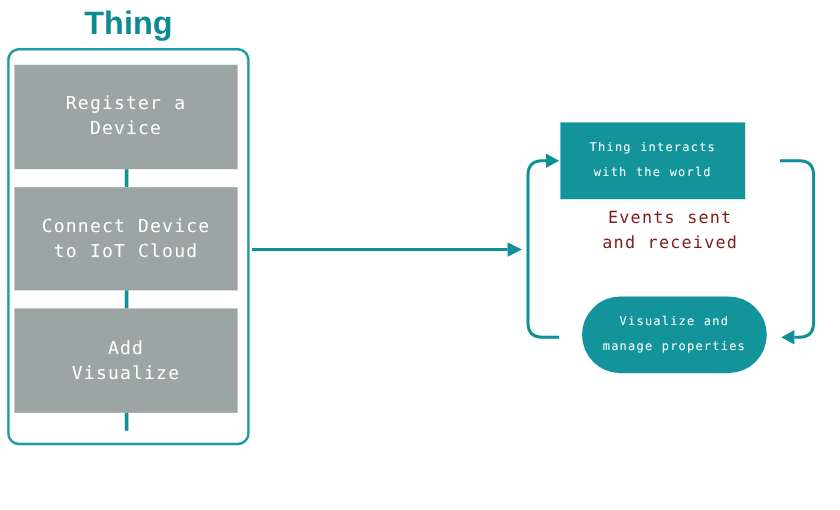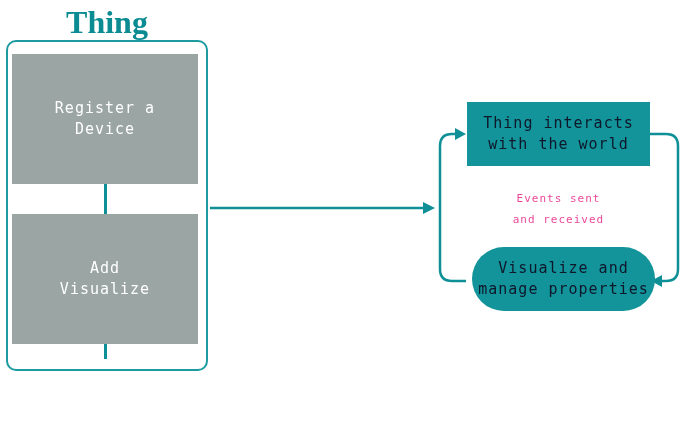--- a/index.html
+++ b/index.html
@@ -10,23 +10,23 @@
     background: #ffffff;
     overflow: hidden;
     font-family: "DejaVu Sans Mono", monospace;
   }
   .page-title {
     position: absolute;
     left: 6px;
     top: 4px;
     width: 202px;
     text-align: center;
-    font-family: Liberation Serif, serif;
+    font-family: Liberation Sans, sans-serif;
     font-weight: bold;
-    font-size: 32px;
+    font-size: 27px;
     color: #0B8B92;
   }
   .flow-container {
     position: absolute;
     left: 6px;
     top: 40px;
     width: 202px;
     height: 331px;
     box-sizing: border-box;
     border: 2px solid #1E9BA1;
@@ -59,59 +59,61 @@
   .arrows-overlay {
     position: absolute;
     left: 0;
     top: 0;
     width: 700px;
     height: 425px;
     pointer-events: none;
   }
   .cycle-box {
     position: absolute;
-    width: 183px;
+    width: 154px;
     height: 64px;
     background: #12949A;
-    color: #0f172a;
+    color: #ffffff;
     display: flex;
     align-items: center;
     justify-content: center;
     text-align: center;
-    font-size: 15px;
+    font-size: 10px;
     line-height: 21px;
     letter-spacing: 1px;
     white-space: pre-line;
   }
   .cycle-box-top { left: 467px; top: 102px; }
-  .cycle-box-bottom { left: 472px; top: 247px; border-radius: 32px; }
+  .cycle-box-bottom { left: 485px; top: 247px; border-radius: 32px; }
   .cycle-middle-label {
     position: absolute;
     left: 467px;
-    top: 188px;
+    top: 172px;
     width: 183px;
     text-align: center;
-    color: #ec4899;
-    font-size: 11px;
+    color: #7f1d1d;
+    font-size: 14px;
     line-height: 21px;
     letter-spacing: 1px;
     white-space: pre-line;
   }
 </style>
 </head>
 <body>
 
 <div class="page">
 
   <div class="page-title">Thing</div>
 
   <div class="flow-container">
     <div class="flow-step">Register a
 Device</div>
     <div class="step-connector"></div>
+    <div class="flow-step">Connect Device
+to IoT Cloud</div>
     <div class="step-connector"></div>
     <div class="flow-step">Add
 Visualize</div>
     <div class="step-connector"></div>
   </div>
 
   <svg class="arrows-overlay" width="700" height="425" viewBox="0 0 700 425" xmlns="http://www.w3.org/2000/svg">
 
     <path d="M210,208 H423" stroke="#0E9096" stroke-width="2.5" fill="none"></path>
     <polygon points="423,202 435,208 423,214" fill="#0E9096"></polygon>

